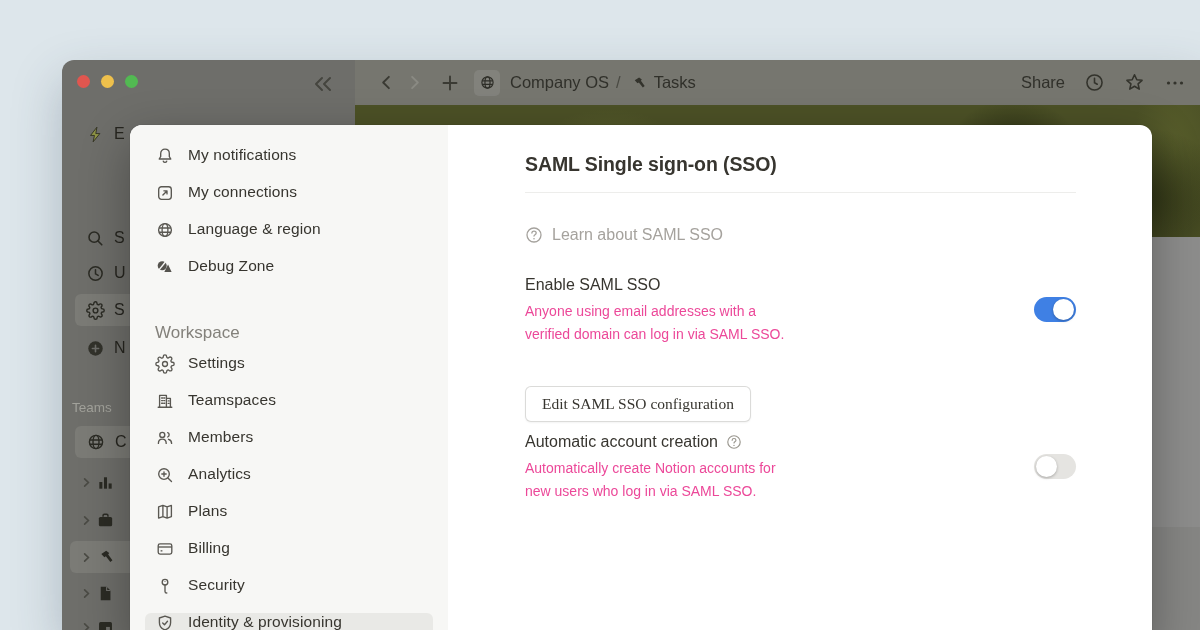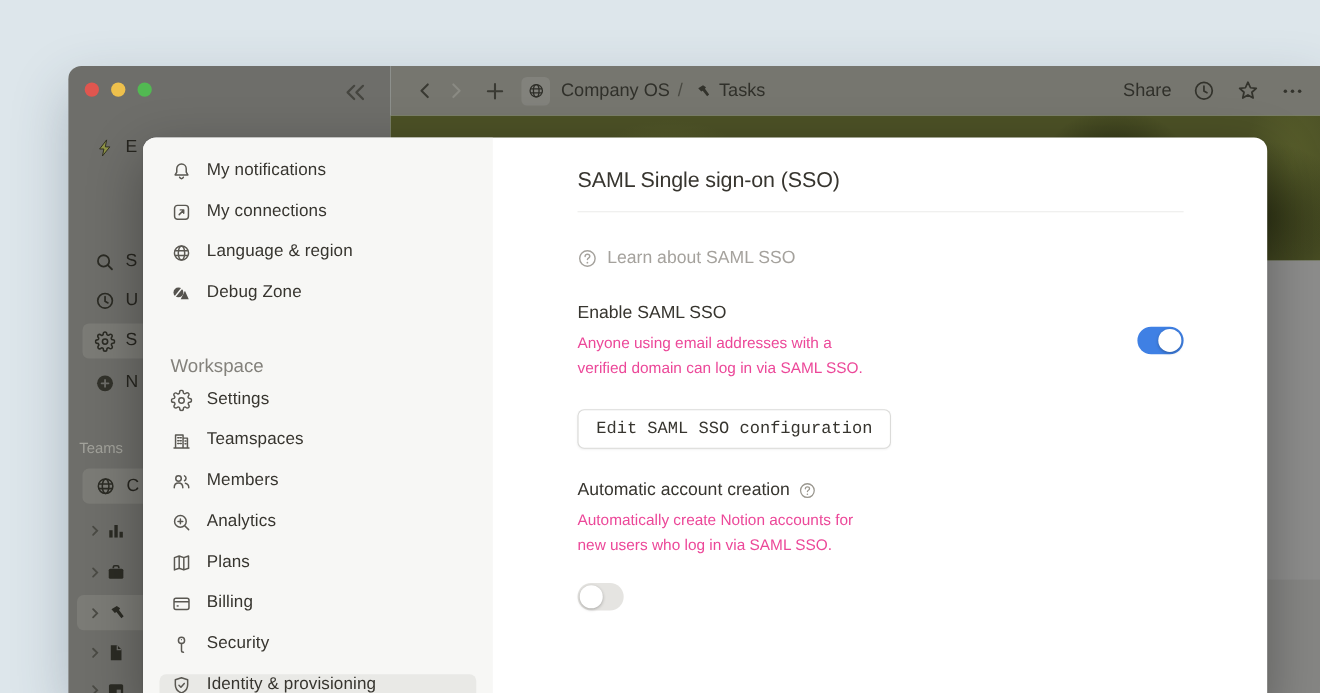--- a/index.html
+++ b/index.html
@@ -47,35 +47,35 @@
   .modal{position:absolute;left:68px;top:65px;width:1022px;bottom:-14px;background:#fff;border-radius:12px;
          box-shadow:0 0 0 1px rgba(0,0,0,.04),0 16px 50px rgba(0,0,0,.32);display:flex;overflow:hidden;}
   .m-side{width:318px;flex:none;background:#f7f7f5;padding-top:21px;box-sizing:border-box;}
   .m-item{height:37px;margin:0 15px;padding:0 10px;border-radius:6px;display:flex;gap:13px;
           font-size:15.5px;color:#37352f;letter-spacing:.1px;}
   .m-item svg{flex:none;}
   .m-item.selected{background:#e9e9e6;}
   .m-header{margin:29px 25px 11px;font-size:17px;font-weight:400;color:#83817b;}
 
   .m-main{flex:1;padding:28px 76px 0 77px;box-sizing:border-box;}
-  .m-title{font-size:19.5px;font-weight:400;color:#37352f;letter-spacing:-.1px;}
+  .m-title{font-size:19.5px;font-weight:700;color:#37352f;letter-spacing:-.1px;}
   .m-div{height:1px;background:#ededeb;margin-top:16px;}
   .learn{display:flex;align-items:center;gap:9px;margin-top:33px;color:#a5a29d;font-size:16px;}
   .sec{display:flex;justify-content:space-between;align-items:flex-start;}
   .sec.enable{margin-top:30px;}
   .sec.login{margin-top:30px;}
-  .sec.auto{margin-top:27px;flex-direction:column;}
+  .sec.auto{margin-top:9px;}
   .sec-h{font-size:16px;color:#37352f;display:flex;align-items:center;gap:8px;line-height:22px;}
   .sec-d{margin-top:4px;font-size:14px;line-height:23px;color:#ec4899;white-space:pre-line;width:380px;}
   .toggle{width:42px;height:25px;border-radius:13px;background:#e5e4e1;position:relative;flex:none;margin-top:23px;}
   .toggle .knob{position:absolute;top:2px;left:2px;width:21px;height:21px;border-radius:50%;background:#fff;box-shadow:0 1px 3px rgba(0,0,0,.28);}
   .toggle.on{background:var(--accent-blue);}
   .toggle.on .knob{left:auto;right:2px;}
-  .btn{display:inline-block;margin-top:26px;padding:8px 16px;border:1px solid rgba(55,53,47,.18);border-radius:6px;
-       background:#fff;box-shadow:0 1px 2px rgba(15,15,15,.05);font-size:15.5px;color:#37352f;font-family:Liberation Mono, monospace;cursor:pointer;}
+  .btn{display:inline-block;margin-top:40px;padding:8px 16px;border:1px solid rgba(55,53,47,.18);border-radius:6px;
+       background:#fff;box-shadow:0 1px 2px rgba(15,15,15,.05);font-size:15.5px;color:#37352f;font-family:Liberation Serif, serif;cursor:pointer;}
   .dropdown{display:flex;align-items:center;gap:7px;font-size:16px;color:#37352f;margin-top:28px;flex:none;}
 </style>
 </head>
 <body>
 
 <div class="stage">
   <div class="window">
 
     <div class="win-sidebar">
       <div class="traffic">

